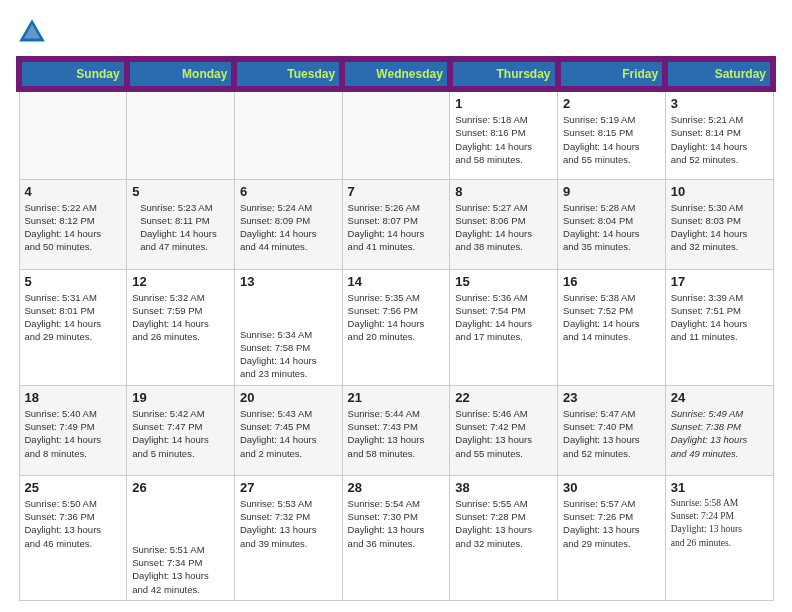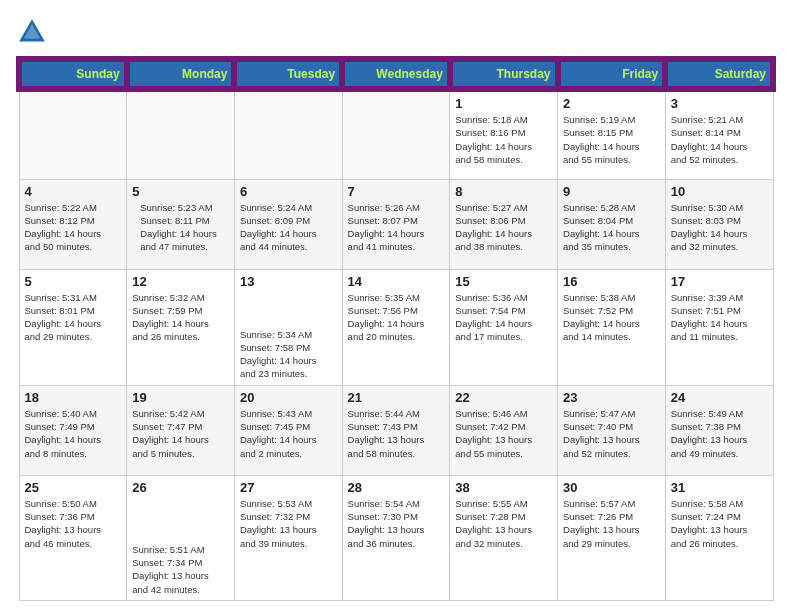--- a/index.html
+++ b/index.html
@@ -296,21 +296,21 @@
         </td>
         <td>
           <span class="day-num">23</span>
           <div class="cell-info" style="white-space: pre-line;">Sunrise: 5:47 AM
 Sunset: 7:40 PM
 Daylight: 13 hours
 and 52 minutes.</div>
         </td>
         <td>
           <span class="day-num">24</span>
-          <div class="cell-info" style="white-space: pre-line;">Sunrise: 5:49 AM
+          <div class="cell-info" style="white-space: pre-line; font-style: italic;">Sunrise: 5:49 AM
 Sunset: 7:38 PM
 Daylight: 13 hours
 and 49 minutes.</div>
         </td>
       </tr>
       <tr>
         <td>
           <span class="day-num">25</span>
           <div class="cell-info" style="white-space: pre-line;">Sunrise: 5:50 AM
 Sunset: 7:36 PM
@@ -347,20 +347,20 @@
         </td>
         <td>
           <span class="day-num">30</span>
           <div class="cell-info" style="white-space: pre-line;">Sunrise: 5:57 AM
 Sunset: 7:26 PM
 Daylight: 13 hours
 and 29 minutes.</div>
         </td>
         <td>
           <span class="day-num">31</span>
-          <div class="cell-info" style="white-space: pre-line;">Sunrise: 5:58 AM
+          <div class="cell-info" style="white-space: pre-line; font-family: Liberation Serif, serif;">Sunrise: 5:58 AM
 Sunset: 7:24 PM
 Daylight: 13 hours
 and 26 minutes.</div>
         </td>
       </tr>
     </tbody>
 </table>
 
 </body></html>

